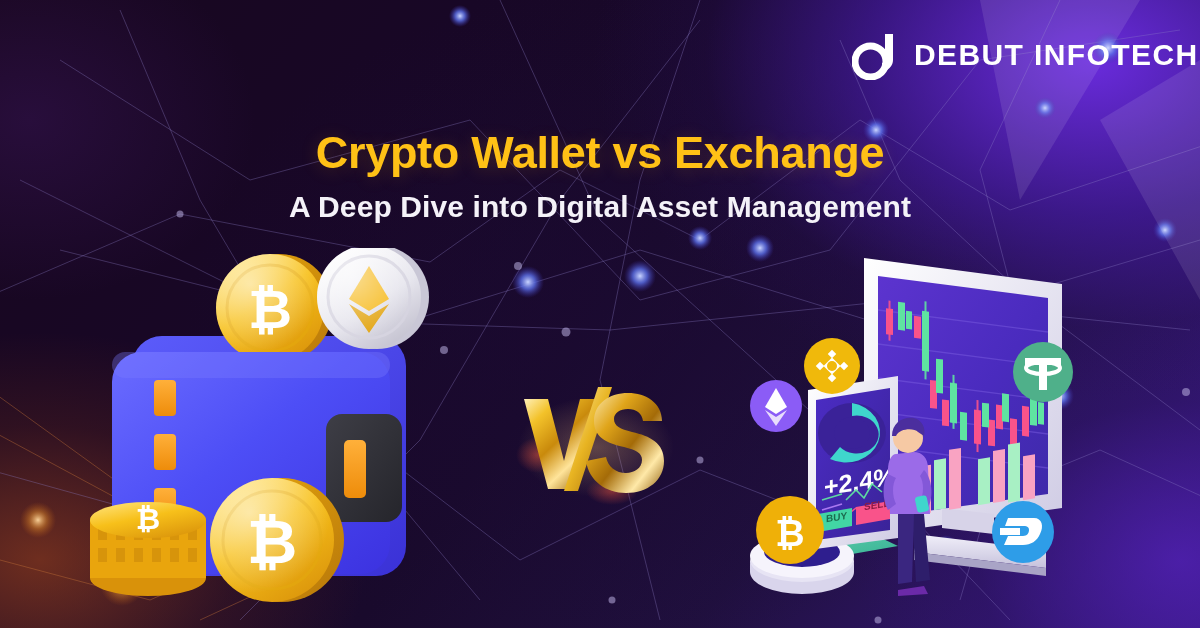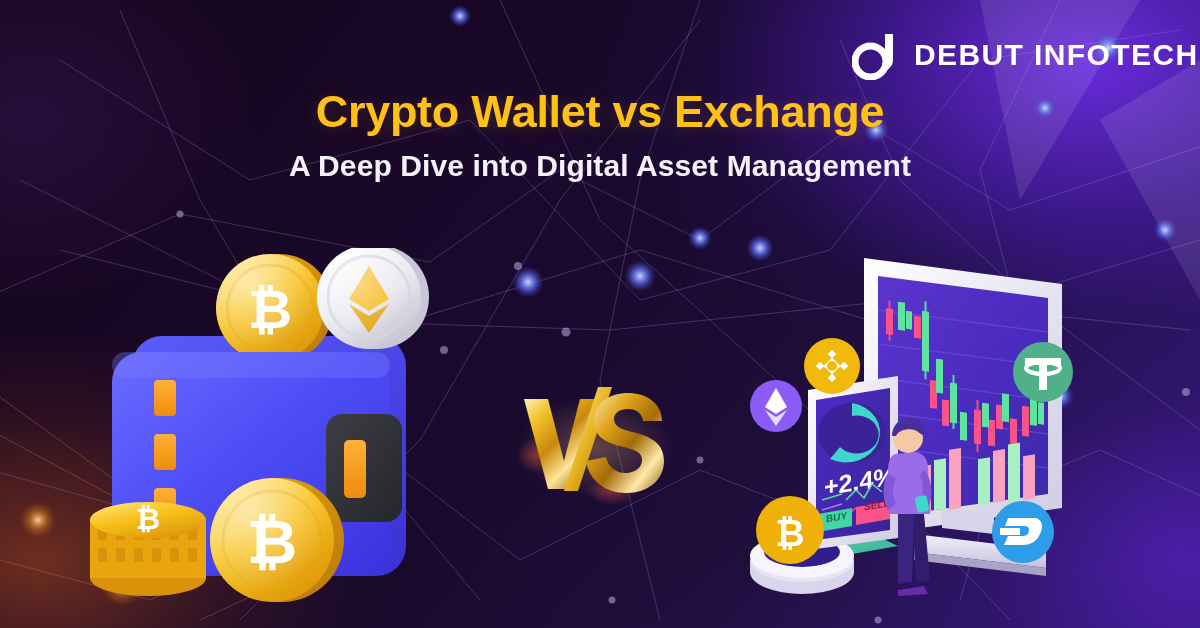--- a/index.html
+++ b/index.html
@@ -23,21 +23,21 @@
   .logo-mark{ width:48px; height:50px; }
   .logo-text{
     color:#fff; font-size:30px; font-weight:bold; letter-spacing:1.4px;
     white-space:nowrap; font-family:"Liberation Sans", sans-serif;
   }
 
   
   .headings{ position:absolute; left:0; top:88px; width:1200px; text-align:center; }
   .title{
     color:#FFC116; font-size:45px; font-weight:bold; letter-spacing:-.3px;
-    line-height:1.05; text-shadow:0 2px 18px rgba(255,180,20,.18);
+    line-height:1.05; text-shadow:0 2px 18px rgba(255,180,20,.18);margin-top:41px;
   }
   .subtitle{
     margin-top:14px; color:#f4f2f8; font-size:30px; font-weight:700; letter-spacing:.1px;
   }
 
   
   .vs{ position:absolute; left:516px; top:385px; width:160px; height:120px; }
 
   
   .wallet-art{ position:absolute; left:86px; top:248px; width:350px; height:358px; }

